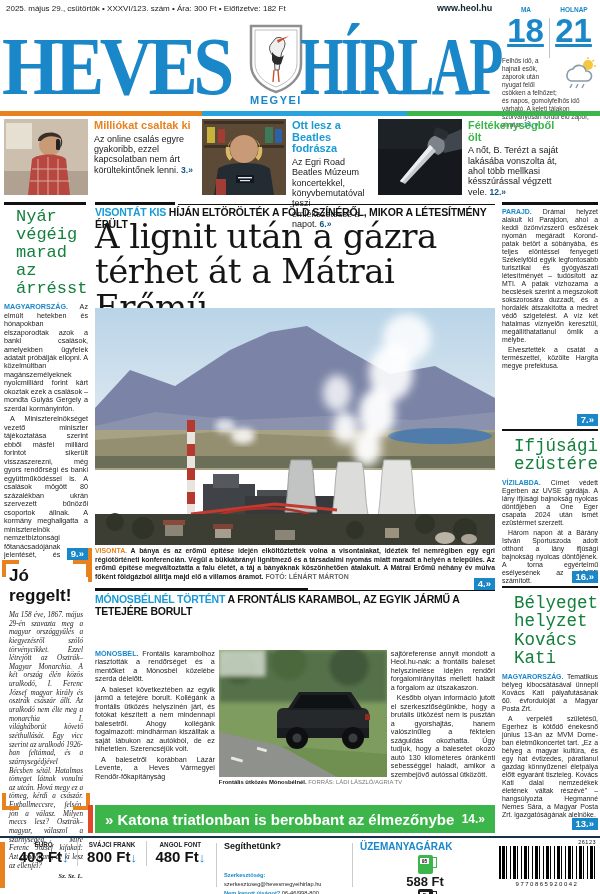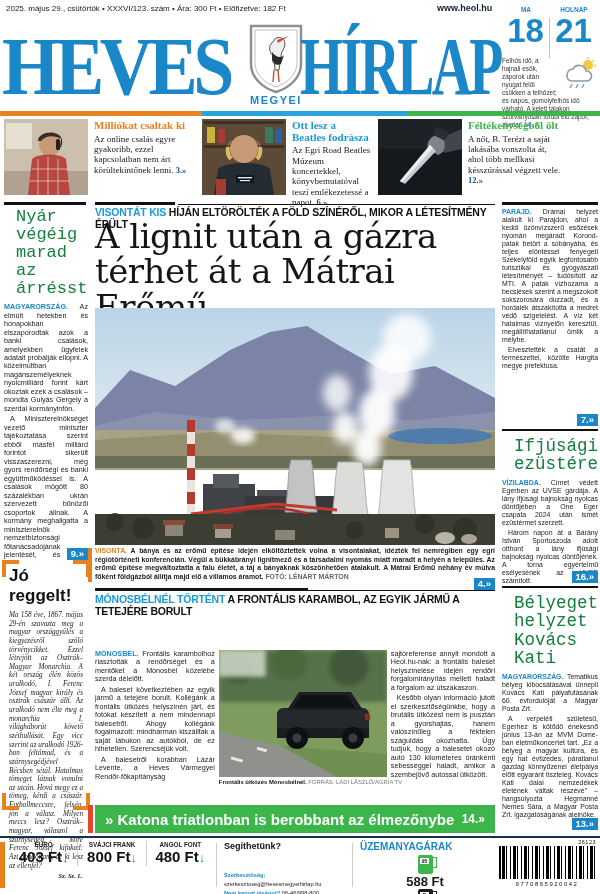--- a/index.html
+++ b/index.html
@@ -16,34 +16,34 @@
   .mh-left{top:26px;left:2px;font-size:82px;letter-spacing:-5px;transform:scaleX(.9);transform-origin:left top;}
   .mh-right{top:26px;left:300px;font-size:82px;letter-spacing:-4px;transform:scaleX(.68);transform-origin:left top;}
   .crest{top:24px;left:247px;width:58px;height:70px;}
   .mh-megyei{top:94px;left:245px;width:62px;text-align:center;font-size:11px;font-weight:bold;
              letter-spacing:1.5px;color:#1a87c9;}
 
   
   .w-labels{top:6px;left:502px;width:96px;display:flex;font-size:6.5px;font-weight:bold;color:#1a87c9;}
   .w-labels span{width:50%;text-align:center;}
   .w-temps{top:14px;left:502px;width:96px;display:flex;}
-  .w-temps .t{width:47px;text-align:center;font-size:33px;font-weight:bold;color:#1a87c9;line-height:1.05;}
+  .w-temps .t{width:47px;text-align:center;font-size:33px;font-weight:bold;color:#1a87c9;line-height:1.05;text-decoration:underline;}
   .w-temps .vl{width:1px;background:#b9c6d2;height:40px;margin-top:4px;}
   .w-text{top:57px;left:502px;width:96px;font-size:6.4px;line-height:1.24;color:#333;}
   .w-icon{float:right;width:38px;height:33px;margin:0 0 1px 2px;}
   .w-ref{color:#1a87c9;font-weight:bold;}
 
   
   .strip{top:111px;left:0;width:600px;height:5px;display:flex;}
   .strip .s1{width:202px;background:#e8821e;}
   .strip .s2{width:205px;background:#29a3dc;}
   .strip .s3{flex:1;background:#3cb54b;}
 
   
-  .teasers{top:119px;left:4px;width:592px;display:flex;font-family:Liberation Serif, serif;}
+  .teasers{top:119px;left:4px;width:592px;display:flex;}
   .teaser{display:flex;}
   .teaser .timg{width:84px;height:76px;flex:none;overflow:hidden;background:#ccc;}
   .teaser .ttxt{padding:1px 6px 0 6px;}
   .t-title{font-size:11px;font-weight:bold;line-height:1.05;margin-bottom:2px;}
   .t1 .t-title{color:#e8821e;}.t2 .t-title{color:#1a9ad6;}.t3 .t-title{color:#3cb54b;}
   .t-body{font-size:9px;line-height:1.16;color:#1a1a1a;}
   .t-ref{color:#10557e;font-weight:bold;font-size:8.5px;}
   .teaser1{width:198px;}.teaser2{width:176px;}.teaser3{width:192px;}
 
   

